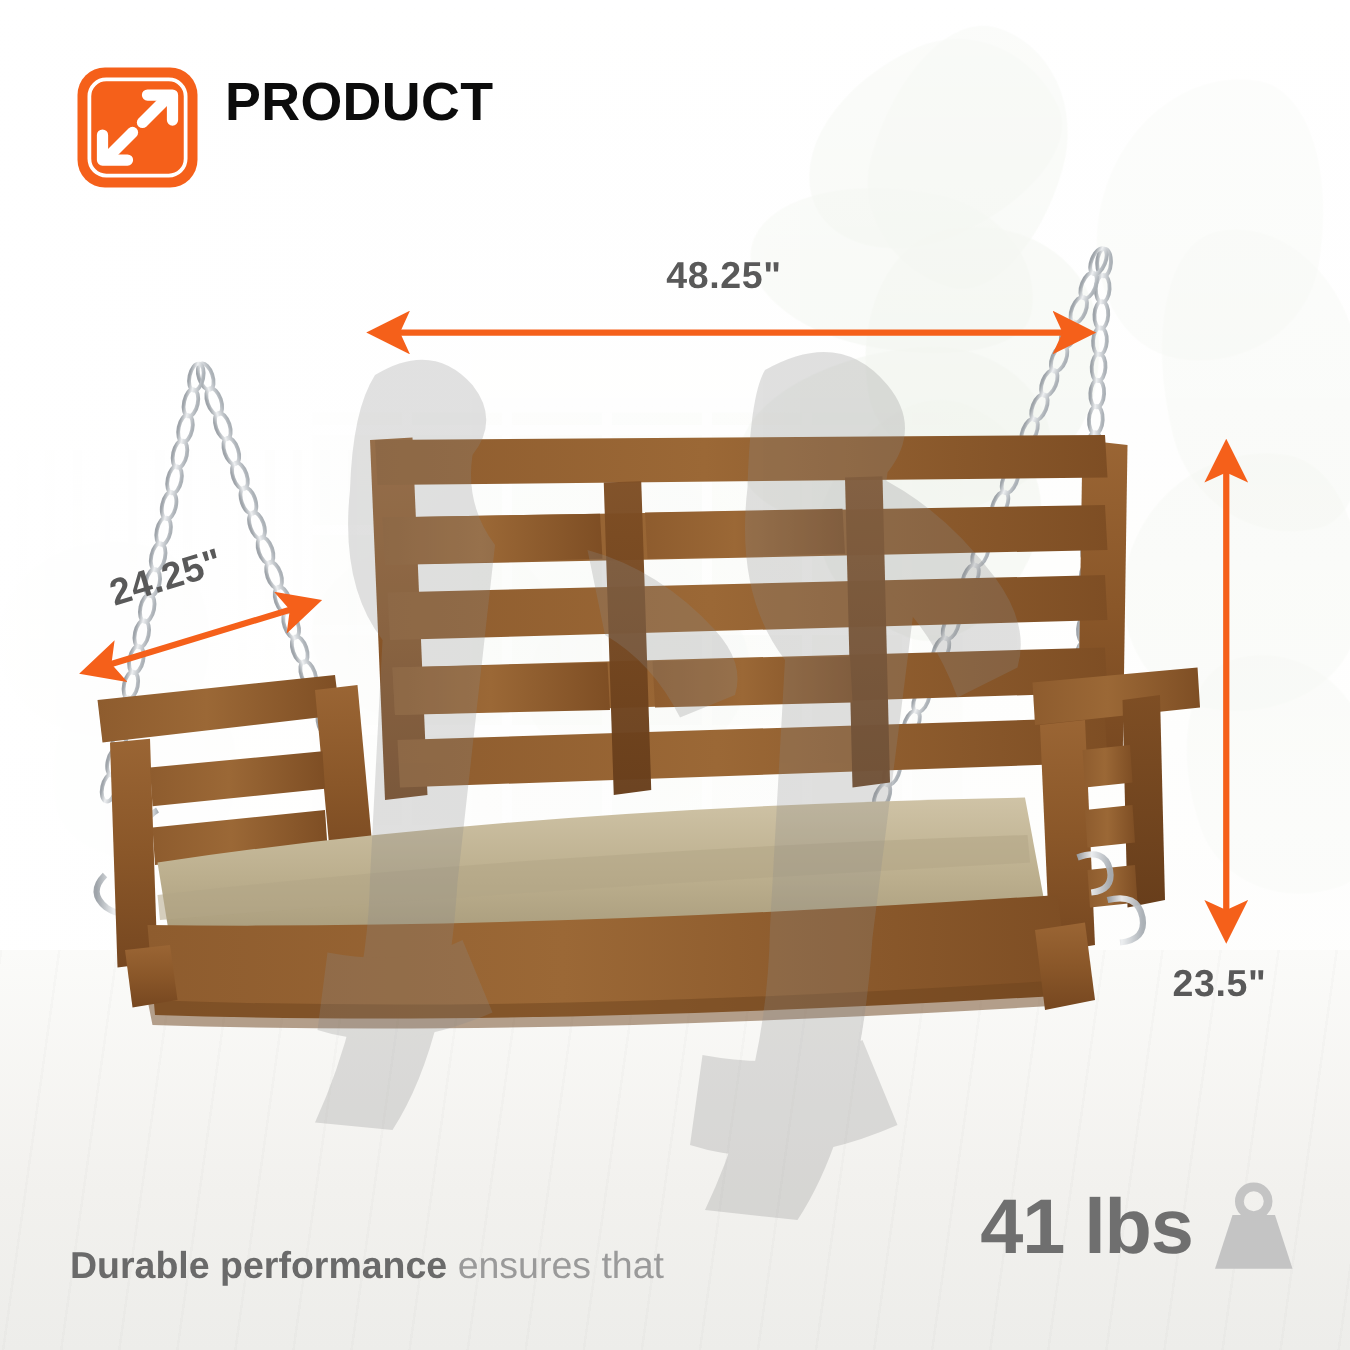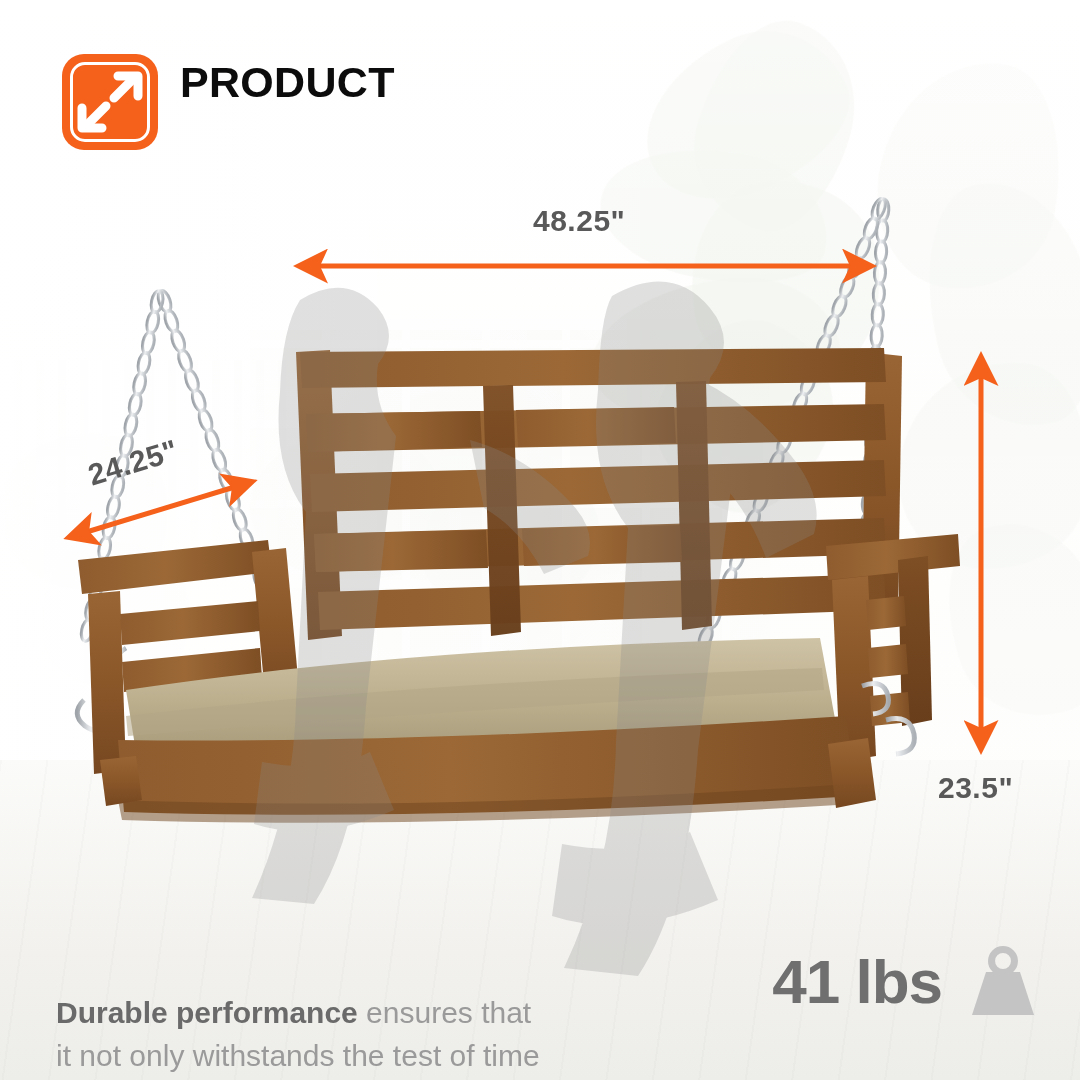--- a/index.html
+++ b/index.html
@@ -50,21 +50,21 @@
   
   .arrow-svg{position:absolute;inset:0;width:1080px;height:1080px;pointer-events:none;}
   .dim-label{position:absolute;font-weight:bold;color:#595959;letter-spacing:.5px;}
   #lbl-width{left:533px;top:204px;font-size:30px;}
   #lbl-depth{left:84px;top:460px;font-size:30px;transform:rotate(-17deg);transform-origin:left top;}
   #lbl-height{left:938px;top:771px;font-size:30px;}
 
   
   .footer-text{position:absolute;left:56px;top:949px;font-size:30px;line-height:1.42;color:#9a9a9a;margin-top:43px;}
   .footer-text b{color:#6a6a6a;font-weight:bold;}
-  .weight{position:absolute;right:38px;top:945px;display:flex;align-items:center;gap:22px;}
+  .weight{position:absolute;right:38px;top:945px;display:flex;align-items:center;gap:10px;}
   .weight-num{font-size:62px;font-weight:bold;color:#6f6f6f;letter-spacing:-1px;line-height:1;}
 </style>
 </head>
 <body>
 
 <div class="stage">
 
   <div class="bg-base"></div>
   <div class="bg-rail"></div>
   <div class="bg-window"></div>
@@ -319,21 +319,20 @@
     <line x1="70" y1="537" x2="251" y2="482" stroke="#F5601A" stroke-width="5" marker-start="url(#ah2)" marker-end="url(#ah)"></line>
     <line x1="981" y1="358" x2="981" y2="748" stroke="#F5601A" stroke-width="5" marker-start="url(#ah2)" marker-end="url(#ah)"></line>
   </svg>
 
   <div class="dim-label" id="lbl-width">48.25"</div>
   <div class="dim-label" id="lbl-depth">24.25"</div>
   <div class="dim-label" id="lbl-height">23.5"</div>
 
   <div class="footer-text">
     <span><b>Durable performance</b><span> ensures that</span></span><br>
-    <span>it not only withstands the test of time</span>
   </div>
 
   <div class="weight">
     <div class="weight-num">41 lbs</div>
     <svg width="78" height="74" viewBox="0 0 78 74" xmlns="http://www.w3.org/2000/svg">
       <circle cx="39" cy="16" r="11.5" fill="none" stroke="#C4C4C4" stroke-width="7"></circle>
       <path d="M22 27 H56 L70 70 H8 Z" fill="#C4C4C4"></path>
     </svg>
   </div>
 

